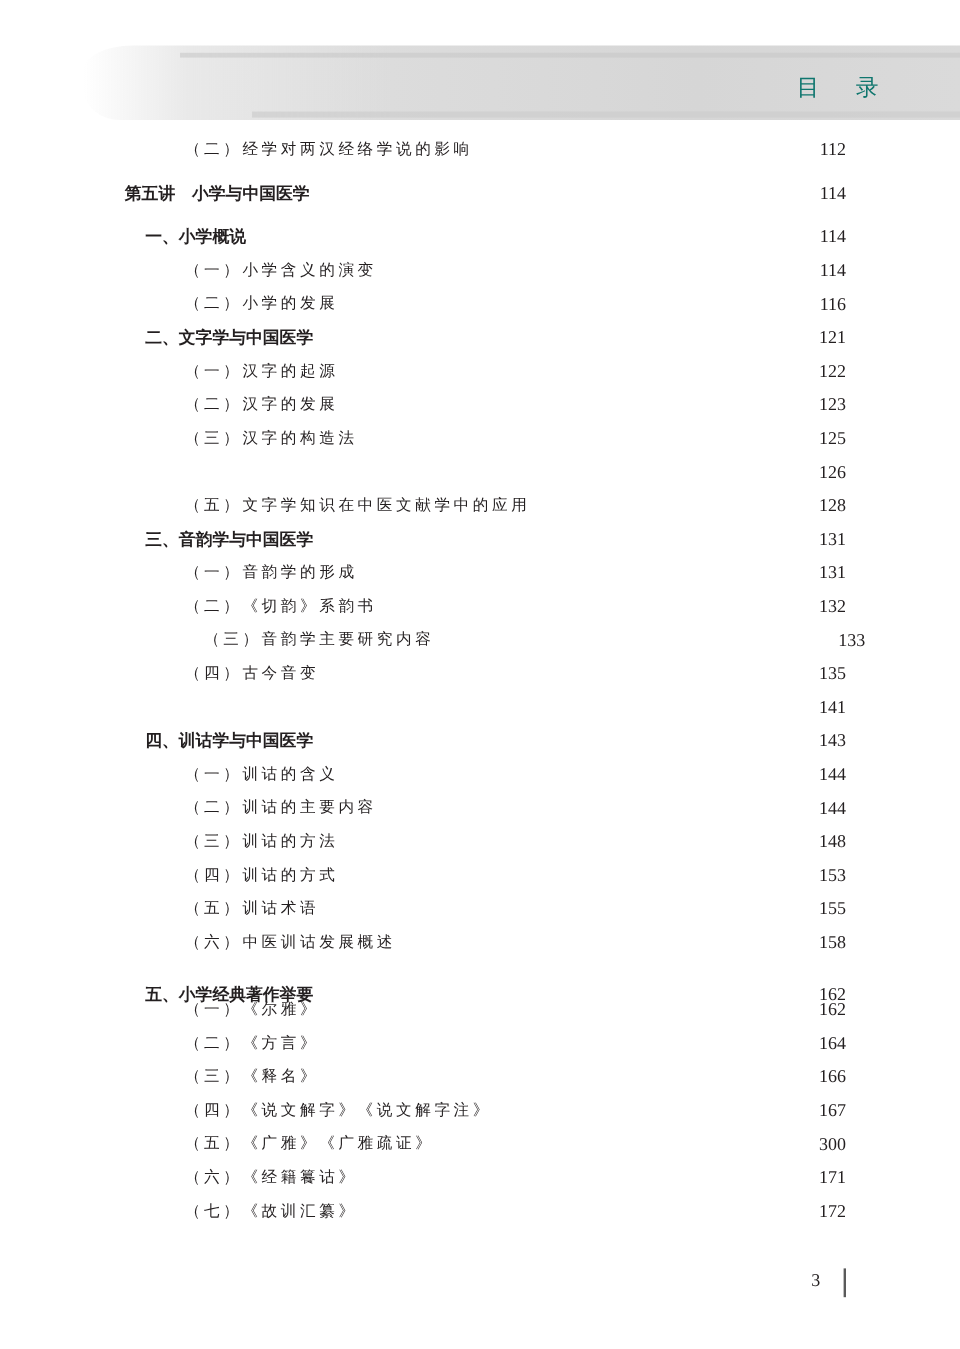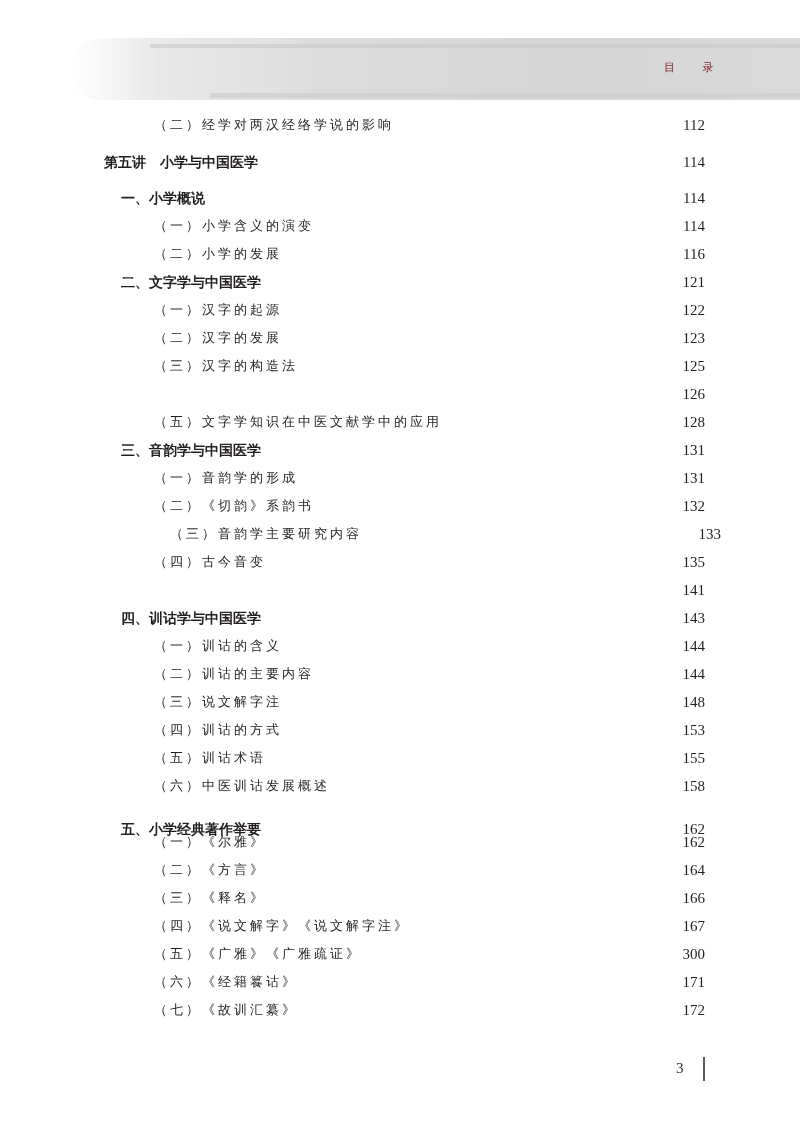--- a/index.html
+++ b/index.html
@@ -17,21 +17,21 @@
     .header-band::before {
       content: ""; position: absolute; left: 80px; right: 0; top: 6px; height: 4px;
       background: rgba(200,200,200,0.6);
     }
     .header-band::after {
       content: ""; position: absolute; left: 140px; right: 0; bottom: 2px; height: 5px;
       background: rgba(205,205,205,0.7);
     }
     .running-head {
       position: absolute; top: 60px; left: 664px;
-      font-size: 11px; letter-spacing: 12px; color: #7f1d1d; text-align: center;
+      font-size: 19px; letter-spacing: 12px; color: #0f766e; text-align: center;
     }
     .toc { position: absolute; top: 113px; left: 0; width: 800px; }
     .toc-row {
       position: absolute; left: 0; width: 800px; height: 24px;
       display: flex; align-items: center;
       font-size: 14px; line-height: 24px;
     }
     .toc-row .title { white-space: nowrap; }
     .toc-row .leader {
       flex: 1; height: 24px; margin: 0 2px;
@@ -152,21 +152,21 @@
       <span class="title">（一）训诂的含义</span>
       <span class="leader"></span>
       <span class="page">144</span>
     </div>
     <div class="toc-row lvl-sub" style="top: 549px;">
       <span class="title">（二）训诂的主要内容</span>
       <span class="leader"></span>
       <span class="page">144</span>
     </div>
     <div class="toc-row lvl-sub" style="top: 577px;">
-      <span class="title">（三）说文解字注</span>
+      <span class="title">（三）训诂的方法</span>
       <span class="leader"></span>
       <span class="page">148</span>
     </div>
     <div class="toc-row lvl-sub" style="top: 605px;">
       <span class="title">（四）训诂的方式</span>
       <span class="leader"></span>
       <span class="page">153</span>
     </div>
     <div class="toc-row lvl-sub" style="top: 633px;">
       <span class="title">（五）训诂术语</span>

